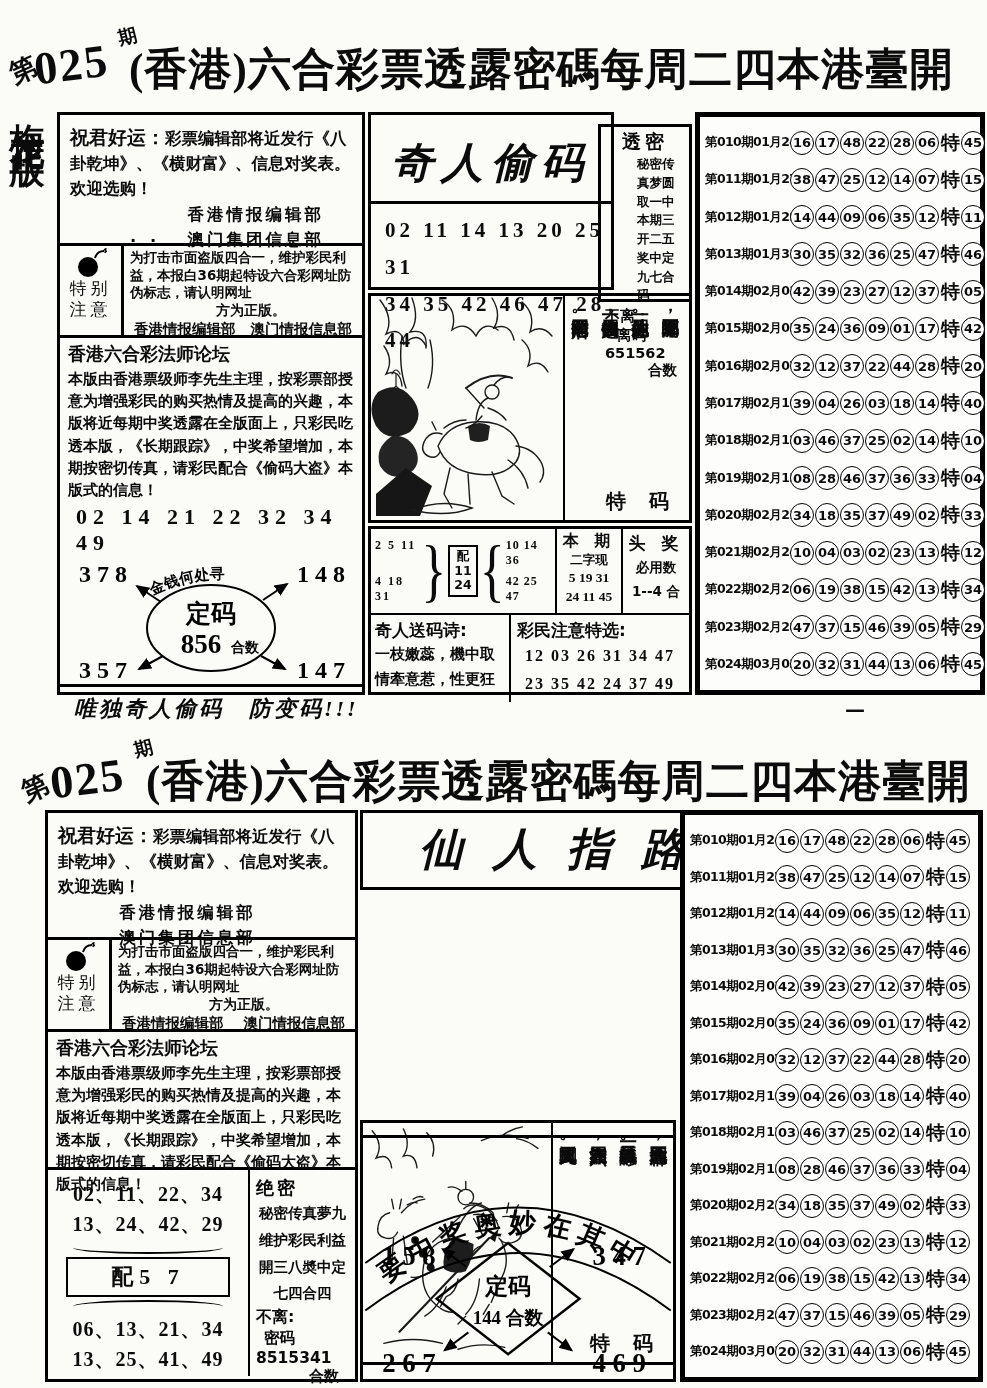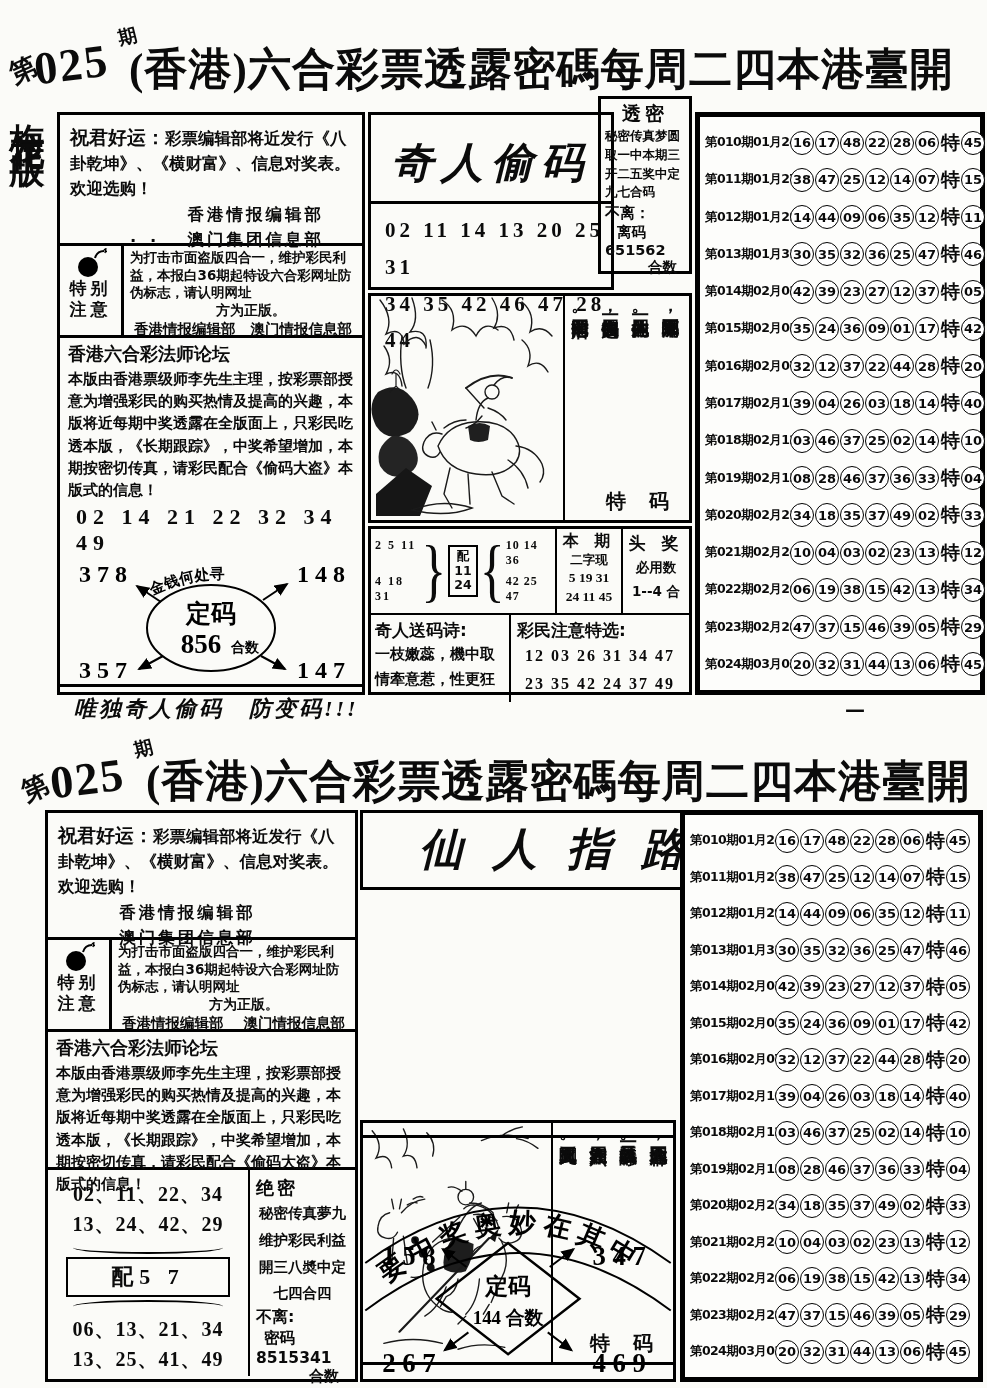--- a/index.html
+++ b/index.html
@@ -22,21 +22,21 @@
   .greet p{margin:0;font-size:16.5px;line-height:1.5;font-weight:700;}
   .greet .lead{font-size:19px;font-weight:900;}
   .sigrow{display:flex;justify-content:flex-end;align-items:center;font-weight:900;
           font-size:16.5px;letter-spacing:3px;padding:3px 28px 0 0;}
   .sigrow .dots{margin-right:auto;padding-left:60px;font-weight:700;letter-spacing:4px;}
 
   
   .notice{display:flex;border-top:3px solid #000;box-sizing:border-box;}
   .notice-left{width:64px;border-right:3px solid #000;display:flex;flex-direction:column;
                align-items:center;padding-top:2px;box-sizing:border-box;}
-  .notice-label{font-family:"Liberation Serif",serif;font-weight:700;font-size:17px;
+  .notice-label{font-family:"Liberation Serif",serif;font-weight:400;font-size:17px;
                 letter-spacing:4px;line-height:1.25;text-align:center;}
   .notice-right{flex:1;padding:3px 6px 2px 6px;box-sizing:border-box;}
   .notice-right p{margin:0;font-size:13.5px;font-weight:700;line-height:1.3;}
   .fangwei{text-align:right;font-size:14px;font-weight:700;padding-right:70px;}
   .notice-sigs{display:flex;justify-content:space-between;font-weight:700;font-size:14.5px;padding:0 4px;}
 
   
   .forum{border-top:3px solid #000;padding:4px 8px;box-sizing:border-box;}
   .forum h3{margin:0 0 2px 0;font-size:18px;font-weight:900;}
   .forum p{margin:0;font-size:15px;line-height:1.48;font-weight:600;}
@@ -46,21 +46,21 @@
   .slogan{border-top:3px solid #000;font-family:"Liberation Serif",serif;font-style:italic;
           font-weight:900;font-size:22px;padding:7px 0 0 14px;letter-spacing:3px;box-sizing:border-box;}
 
   
   .qiren-title{font-family:"Liberation Serif",serif;font-style:italic;font-weight:900;font-size:42px;
                text-align:center;letter-spacing:8px;padding:20px 0 10px 0;border-bottom:3px solid #000;}
   .qiren-nums{font-family:"Liberation Serif",serif;font-weight:700;font-size:21px;
               padding:8px 0 0 14px;letter-spacing:4px;line-height:1.75;}
   .toumi{padding:2px 4px;box-sizing:border-box;font-weight:700;}
   .toumi .t{font-size:19px;font-weight:900;text-align:center;letter-spacing:4px;}
-  .toumi .l{font-size:12.5px;line-height:1.5;}
+  .toumi .l{font-size:12.5px;line-height:1.5;margin-left:32px;}
   .toumi .buli{font-size:15px;font-weight:900;margin-top:2px;}
   .toumi .code{font-size:14.5px;text-indent:12px;}
   .toumi .sfx{font-size:14.5px;text-align:right;padding-right:8px;}
 
   .pic-box{display:flex;box-sizing:border-box;position:relative;}
   .pic{border-right:2.5px solid #000;box-sizing:border-box;flex:none;}
   .poem{writing-mode:vertical-rl;font-family:"Liberation Serif",serif;font-weight:600;
         font-size:17.5px;line-height:1.72;padding:10px 8px 0 0;}
   .tema{position:absolute;right:12px;bottom:5px;font-weight:900;font-size:20px;letter-spacing:8px;}
 
@@ -195,21 +195,21 @@
     <div class="slogan" style="height:40px;">唯独奇人偷码　防变码!!!</div>
   </div>
 
   <div class="abs box" style="left:368px;top:112px;width:246px;height:178px;">
     <div class="qiren-title">奇人偷码</div>
     <div class="qiren-nums">
       <div>02  11  14 13 20 25 31</div>
       <div>34  35 42  46  47 28 44</div>
     </div>
   </div>
-  <div class="abs box toumi" style="left:598px;top:96px;width:94px;height:178px;">
+  <div class="abs box toumi" style="left:598px;top:124px;width:94px;height:178px;">
     <div class="t">透密</div>
     <div class="l">秘密传真梦圆</div>
     <div class="l">取一中本期三</div>
     <div class="l">开二五奖中定</div>
     <div class="l">九七合码</div>
     <div class="buli">不离：</div>
     <div class="code">离码651562</div>
     <div class="sfx">合数</div>
   </div>
 

